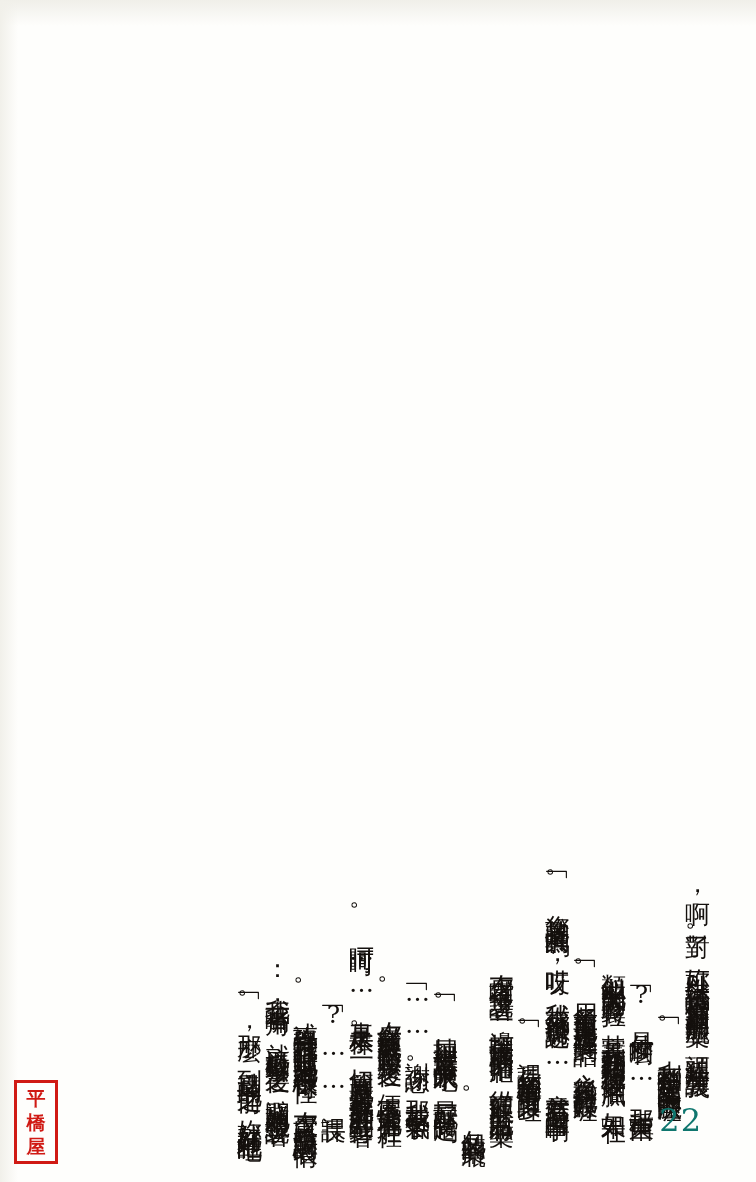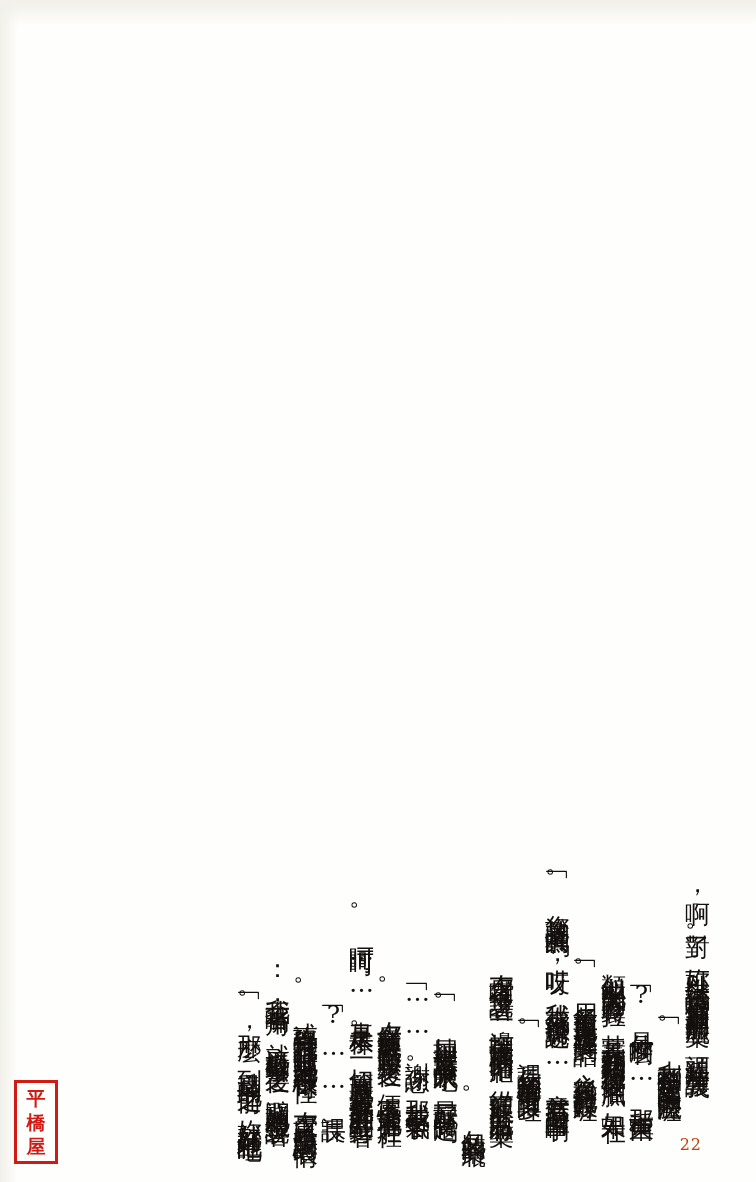--- a/index.html
+++ b/index.html
@@ -53,23 +53,23 @@
   
   .col-indent-1 { padding-top: 34px; }
   .col-indent-2 { padding-top: 58px; }
   .col-indent-3 { padding-top: 78px; }
   .col-indent-0 { padding-top: 12px; }
 
   
   #page-number {
     position: absolute;
     right: 54px;
-    bottom: 28px;
-    font-size: 16px;
-    color: #c2410c;
+    bottom: 43px;
+    font-size: 32px;
+    color: #0f766e;
     font-family: "DejaVu Serif", "Liberation Serif", serif;
     letter-spacing: 1px;
   }
 
   
   #seal {
     position: absolute;
     left: 14px;
     bottom: 18px;
     width: 44px;

